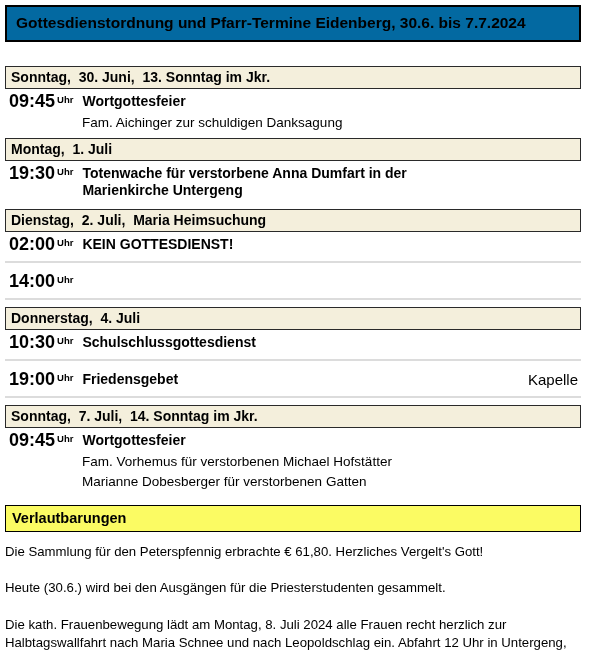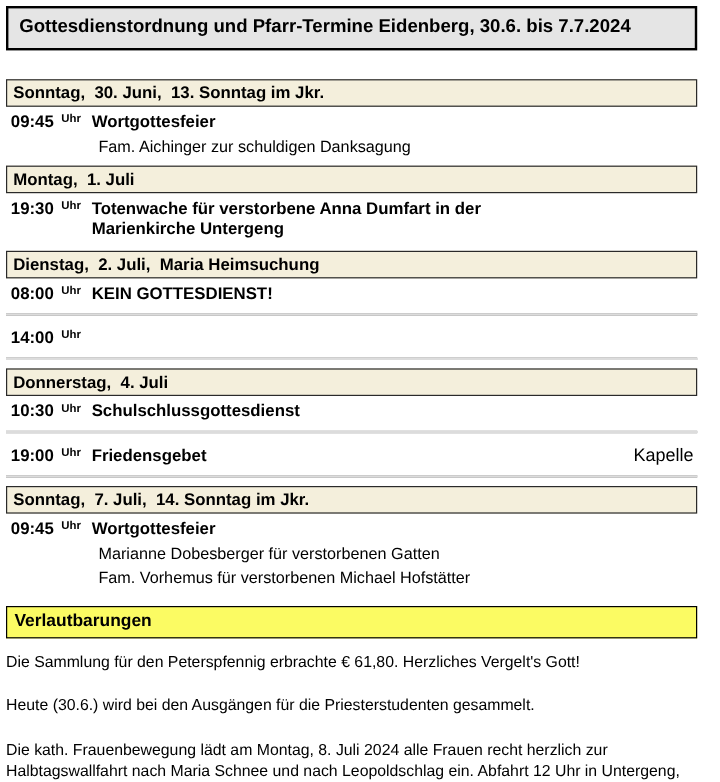--- a/index.html
+++ b/index.html
@@ -8,21 +8,21 @@
     background: #ffffff;
     font-family: "Liberation Sans", sans-serif;
     color: #000;
     overflow: hidden;
   }
   .page { margin: 5px 10px 0 5px; width: 576px; }
 
   
   .title-bar {
     border: 2px solid #000;
-    background: #e5e5e5;
+    background: #0369a1;
     padding: 7px 9px 8px 9px;
     font-size: 15.5px;
     font-weight: bold;
     white-space: pre-wrap;
     margin-bottom: 24px;
   }
 
   
   .day-section { margin-bottom: 7px; }
   .day-header {
@@ -32,21 +32,21 @@
     font-size: 14px;
     font-weight: bold;
     white-space: pre-wrap;
   }
   .entry-row {
     display: flex;
     align-items: flex-start;
     padding: 4px 2px 3px 4px;
   }
   .entry-time {
-    font-size: 14px;
+    font-size: 18px;
     font-weight: bold;
     min-width: 40px;
     line-height: 17px;
   }
   .uhr {
     font-size: 9.5px;
     line-height: 12px;
     margin: 1px 9px 0 2px;
     font-weight: bold;
   }
@@ -114,21 +114,21 @@
     <div class="entry-row">
       <span class="entry-time">19:30</span>
       <span class="uhr">Uhr</span>
       <span class="entry-title">Totenwache für verstorbene Anna Dumfart in der Marienkirche Untergeng</span>
     </div>
   </div>
 
   <div class="day-section">
     <div class="day-header">Dienstag,  2. Juli,  Maria Heimsuchung</div>
     <div class="entry-row">
-      <span class="entry-time">08:00</span>
+      <span class="entry-time">02:00</span>
       <span class="uhr">Uhr</span>
       <span class="entry-title">KEIN GOTTESDIENST!</span>
     </div>
     <div class="entry-divider"></div>
     <div class="entry-row">
       <span class="entry-time">14:00</span>
       <span class="uhr">Uhr</span>
     </div>
     <div class="entry-divider"></div>
   </div>
@@ -150,22 +150,22 @@
     <div class="entry-divider"></div>
   </div>
 
   <div class="day-section">
     <div class="day-header">Sonntag,  7. Juli,  14. Sonntag im Jkr.</div>
     <div class="entry-row">
       <span class="entry-time">09:45</span>
       <span class="uhr">Uhr</span>
       <span class="entry-title">Wortgottesfeier</span>
     </div>
+    <div class="entry-detail">Fam. Vorhemus für verstorbenen Michael Hofstätter</div>
     <div class="entry-detail">Marianne Dobesberger für verstorbenen Gatten</div>
-    <div class="entry-detail">Fam. Vorhemus für verstorbenen Michael Hofstätter</div>
   </div>
 
   <div class="ann-header">Verlautbarungen</div>
   <div class="ann-p ann-p1">Die Sammlung für den Peterspfennig erbrachte € 61,80. Herzliches Vergelt's Gott!</div>
   <div class="ann-p ann-p2">Heute (30.6.) wird bei den Ausgängen für die Priesterstudenten gesammelt.</div>
   <div class="ann-p ann-p3">Die kath. Frauenbewegung lädt am Montag, 8. Juli 2024 alle Frauen recht herzlich zur Halbtagswallfahrt nach Maria Schnee und nach Leopoldschlag ein. Abfahrt 12 Uhr in Untergeng, 12:15 Uhr in Eidenberg.</div>
 
 </div>
 
 </body></html>

